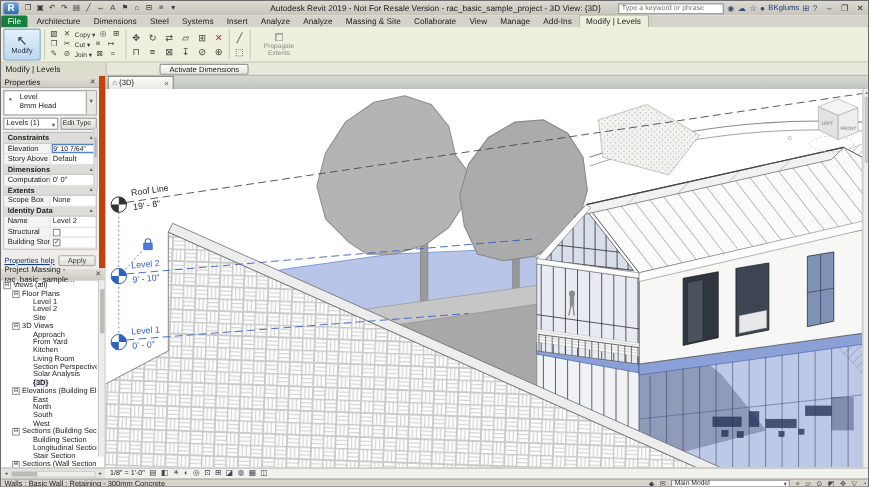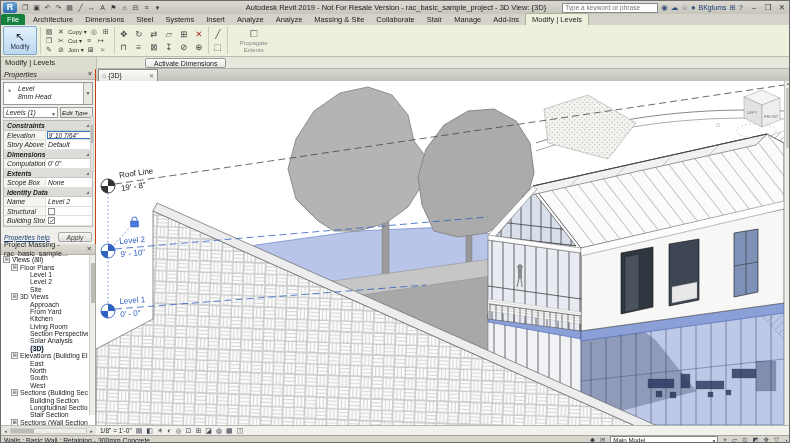--- a/index.html
+++ b/index.html
@@ -53,21 +53,21 @@
     border-bottom:1px solid #b5b5ad; display:flex; align-items:center; font-size:7.5px; }
   .ctx-label { width:96px; padding-left:4px; height:12px; line-height:12px; background:#dcdfd0;
     border-right:1px solid #c0c0b6; white-space:nowrap; overflow:hidden; }
   .actdim-btn { margin-left:48px; padding:0 8px; border:1px solid #999; border-radius:2px;
     background:linear-gradient(#fdfdfb,#e6e6e0); height:10px; line-height:9px; font-size:7px; }
   
   .palette-hdr { height:11px; background:linear-gradient(#e2dfd7,#cfccc4); display:flex; align-items:center;
     padding:0 3px; font-size:7.2px; color:#222; border-bottom:1px solid #b5b2aa; }
   .palette-hdr .x { margin-left:auto; font-size:6.5px; color:#444; }
   .props-palette { position:absolute; left:0; top:68px; width:95px; height:175px; background:#efeeea;
-    border-right:1px solid #c2410c;font-style:italic; }
+    border-right:6px solid #c2410c; }
   .type-sel { position:relative; margin:2px; height:23px; background:#fff; border:1px solid #999;
     font-size:6.8px; padding:2px 10px 0 14px; line-height:8px; }
   .type-ico { position:absolute; left:2px; top:4px; font-size:9px; color:#356; }
   .type-dd { position:absolute; right:0; top:0; width:9px; height:100%; background:#e8e8e2;
     border-left:1px solid #aaa; font-size:5px; text-align:center; line-height:21px; color:#555; }
   .filter-row { display:flex; margin:0 2px 2px 2px; height:11px; gap:2px; }
   .lvl-dd { flex:1; border:1px solid #999; background:#fff; font-size:6.8px; line-height:9px;
     padding:0 8px 0 2px; position:relative; white-space:nowrap; }
   .lvl-dd .dda { position:absolute; right:1px; top:2px; font-size:5px; color:#555; }
   .edit-type-btn { width:33px; border:1px solid #999; background:linear-gradient(#f4f4f0,#e0e0da);
@@ -174,21 +174,21 @@
     <span class="rtab file">File</span>
     <span class="rtab">Architecture</span>
     <span class="rtab">Dimensions</span>
     <span class="rtab">Steel</span>
     <span class="rtab">Systems</span>
     <span class="rtab">Insert</span>
     <span class="rtab">Analyze</span>
     <span class="rtab">Analyze</span>
     <span class="rtab">Massing &amp; Site</span>
     <span class="rtab">Collaborate</span>
-    <span class="rtab">Stair</span>
+    <span class="rtab">View</span>
     <span class="rtab">Manage</span>
     <span class="rtab">Add-Ins</span>
     <span class="rtab active">Modify | Levels</span>
   </div>
 
   <div class="ribbon">
     <div class="modify-big">
       <span class="glyph">↖</span>
       <span class="lbl">Modify</span>
     </div>

